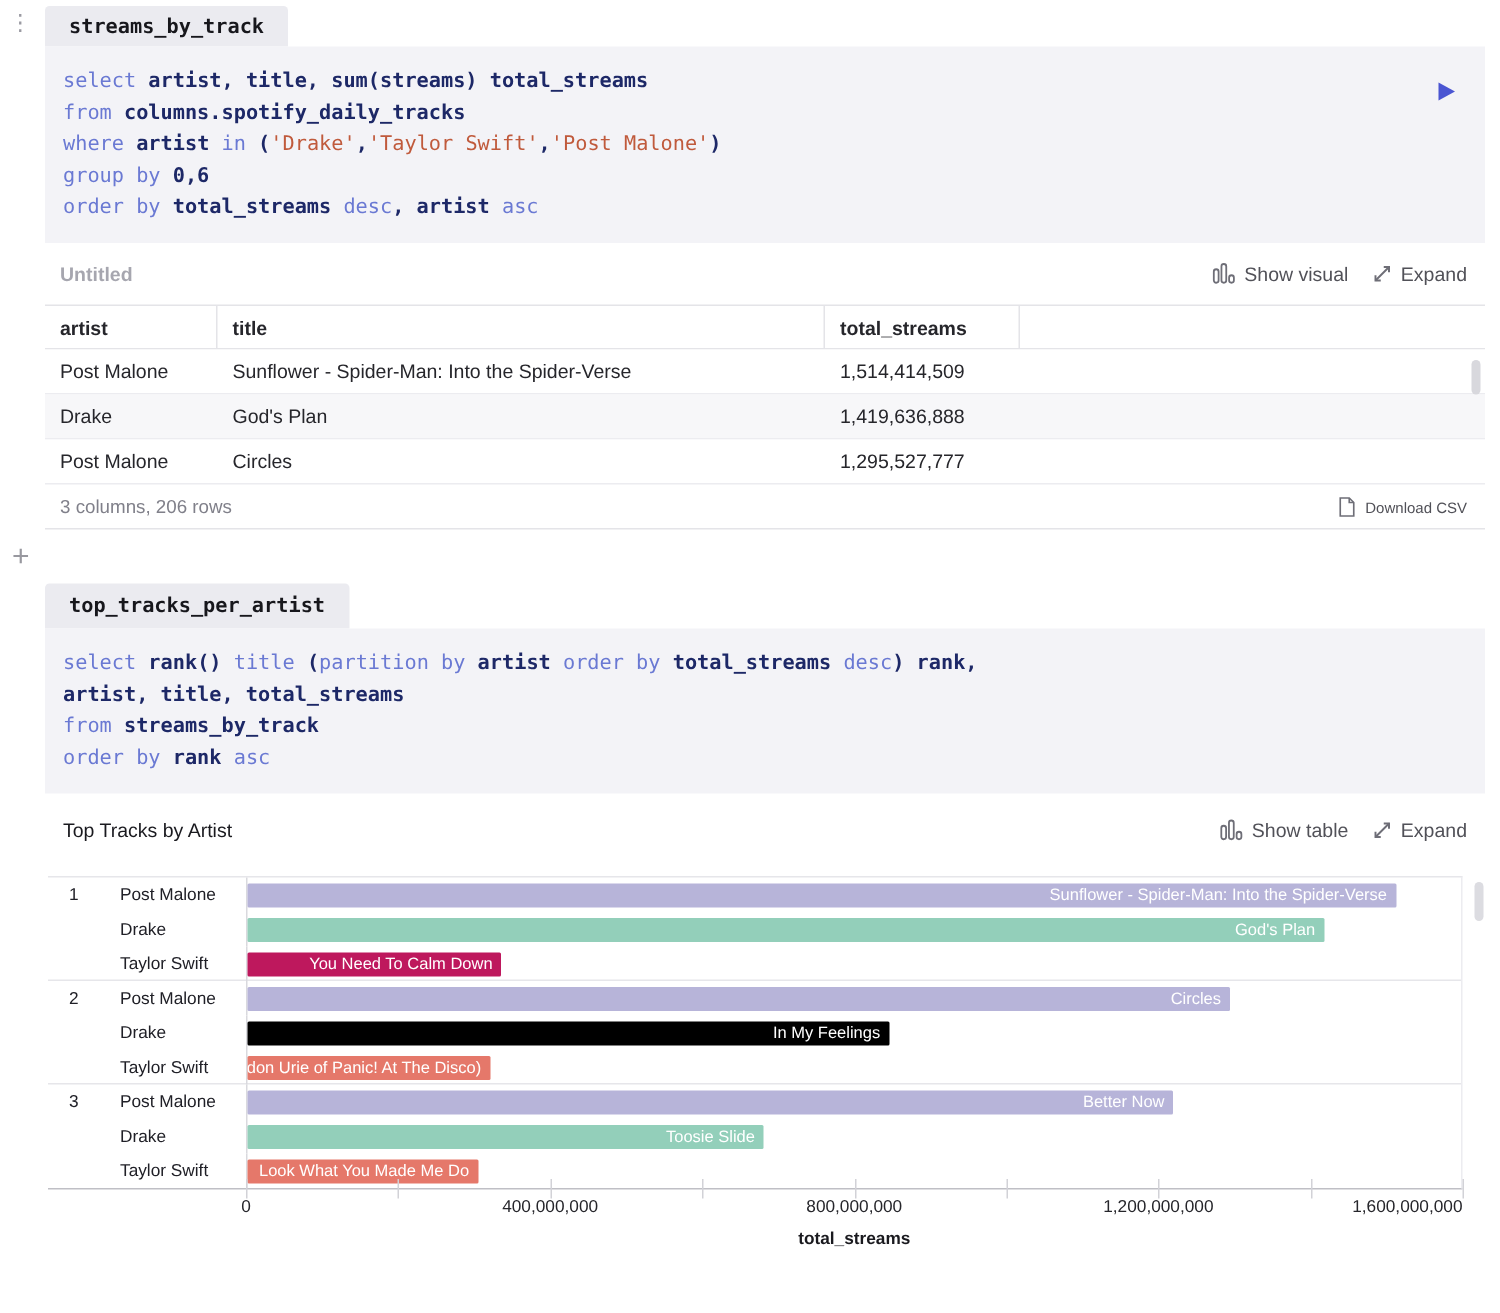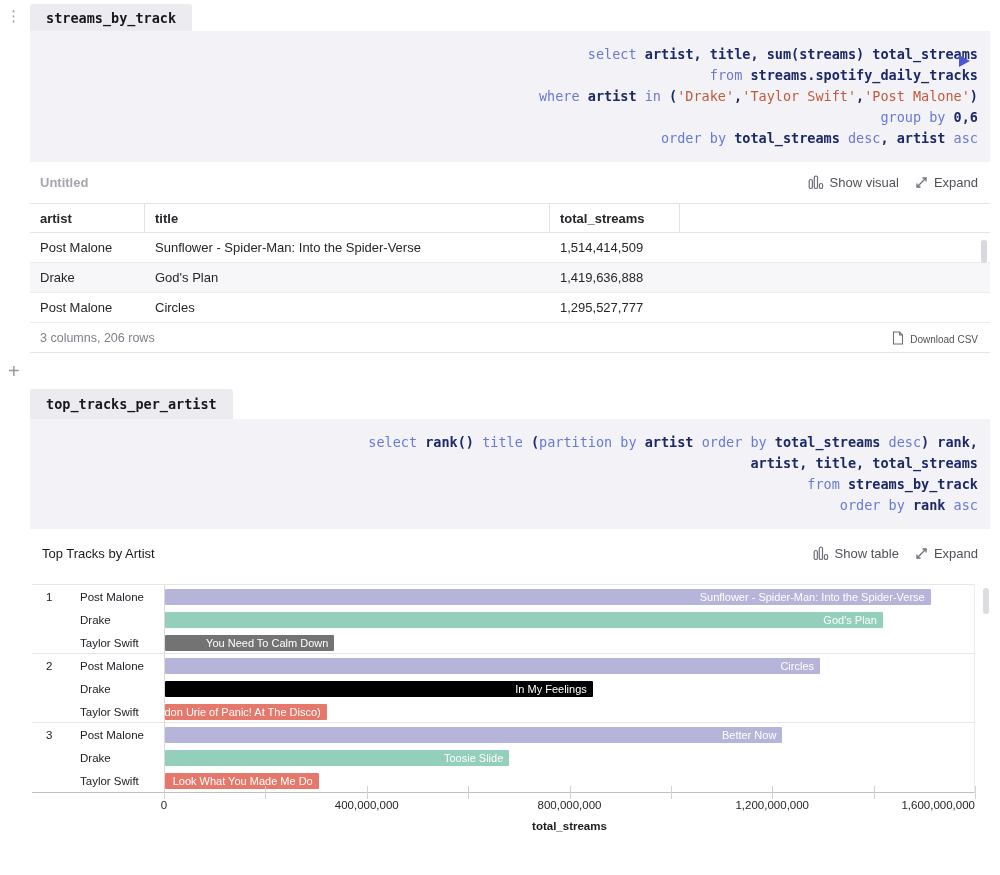--- a/index.html
+++ b/index.html
@@ -10,21 +10,21 @@
   
   .drag-handle { position:absolute; left:6px; top:8px; font-size:15px; line-height:1;
                  color:#9a9aa2; letter-spacing:-1px; cursor:grab; }
   .cell-tab { display:inline-flex; align-items:center; height:27px; padding:0 16px;
               background:#ebebf0; border-radius:3px 3px 0 0;
               font-family:"DejaVu Sans Mono", monospace; font-size:13.5px; font-weight:bold;
               color:#17171c; cursor:pointer; }
   .cell-tab.tall { height:30px; }
   .code-block { background:#f3f3f7; padding:13px 12px 13px 12px; position:relative;
                 font-family:"DejaVu Sans Mono", monospace; font-size:13.5px; line-height:21px; }
-  .code-line { white-space:pre;text-align:right; }
+  .code-line { white-space:pre; }
   .tok-kw { color:#6a79d3; }
   .tok-id { color:#1d2867; font-weight:600; }
   .tok-str { color:#c05a3c; }
   .run-button { position:absolute; right:18px; top:22px; width:16px; height:16px;
                 background:none; border:none; cursor:pointer; padding:0; }
 
   
   .results-header { height:41px; display:flex; align-items:center; justify-content:space-between;
                     padding:0 12px 0 10px; }
   .results-title { font-size:13px; font-weight:600; color:#a6a6af; cursor:text; }
@@ -83,21 +83,21 @@
 
 <div class="notebook">
 
   <div class="drag-handle">⋮</div>
 
   <section>
     <div class="cell-tab">streams_by_track</div>
 
     <div class="code-block">
       <div class="code-line"><span class="tok-kw">select </span><span class="tok-id">artist, title, sum(streams) total_streams</span></div>
-        <div class="code-line"><span class="tok-kw">from </span><span class="tok-id">streams.spotify_daily_tracks</span></div>
+        <div class="code-line"><span class="tok-kw">from </span><span class="tok-id">columns.spotify_daily_tracks</span></div>
         <div class="code-line"><span class="tok-kw">where </span><span class="tok-id">artist </span><span class="tok-kw">in </span><span class="tok-id">(</span><span class="tok-str">'Drake'</span><span class="tok-id">,</span><span class="tok-str">'Taylor Swift'</span><span class="tok-id">,</span><span class="tok-str">'Post Malone'</span><span class="tok-id">)</span></div>
         <div class="code-line"><span class="tok-kw">group by </span><span class="tok-id">0,6</span></div>
         <div class="code-line"><span class="tok-kw">order by </span><span class="tok-id">total_streams </span><span class="tok-kw">desc</span><span class="tok-id">, artist </span><span class="tok-kw">asc</span></div>
         <button class="run-button" title="">
         <svg width="16" height="16" viewBox="0 0 16 16">
           <polygon points="3,2 14,8 3,14" fill="#4a55d2"></polygon>
         </svg>
       </button>
     </div>
 
@@ -222,21 +222,21 @@
                 <div class="bar-track">
                   <div class="bar" style="width: 88.73%; background: rgb(147, 207, 186);">
                     <span class="bar-label">God's Plan</span>
                   </div>
                 </div>
               </div>
               <div class="brow">
                 <div class="rank-cell"></div>
                 <div class="artist-cell">Taylor Swift</div>
                 <div class="bar-track">
-                  <div class="bar" style="width: 20.94%; background: #737373;">
+                  <div class="bar" style="width: 20.94%; background: #be185d;">
                     <span class="bar-label">You Need To Calm Down</span>
                   </div>
                 </div>
               </div>
             </div>
             <div class="cgroup">
               <div class="brow">
                 <div class="rank-cell">2</div>
                 <div class="artist-cell">Post Malone</div>
                 <div class="bar-track">

